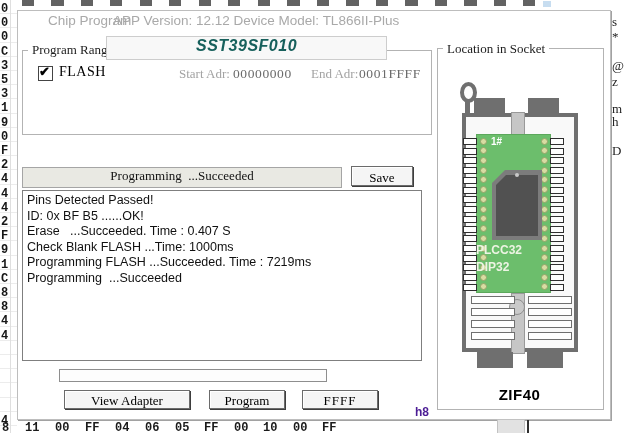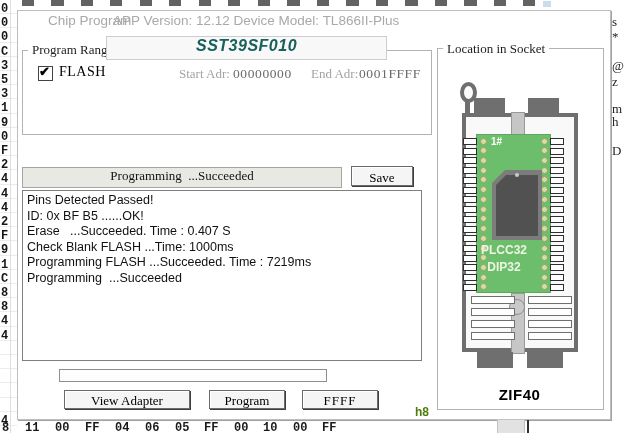--- a/index.html
+++ b/index.html
@@ -10,21 +10,21 @@
   
   #left-strip{left:0;top:0;width:17px;height:433px;background:
       repeating-linear-gradient(180deg,transparent 0 13.2px,#ECECEC 13.2px 14.2px);}
   .lchar{position:absolute;left:1px;width:15px;font:bold 12px "Liberation Mono",monospace;color:#161616;}
   #left-vline{left:10px;top:0;width:1px;height:433px;background:#DFDFDF;}
   #top-marks{left:22px;top:0;width:520px;height:6px;
       background:repeating-linear-gradient(90deg,#3B3B3B 0 12px,transparent 12px 29.5px);opacity:.8;}
   #top-artifact{left:543px;top:1px;width:8px;height:6px;background:#C7DDF0;}
   .rchar{position:absolute;left:612px;font:13px "Liberation Serif",serif;color:#222;}
   .bhex{position:absolute;top:421px;font:bold 12px "Liberation Mono",monospace;color:#1A1A1A;}
-  #bottom-blue{left:415px;top:405px;font:bold 12px "Liberation Sans",sans-serif;color:#4d7c0f;text-align:right;}
+  #bottom-blue{left:415px;top:405px;font:bold 12px "Liberation Sans",sans-serif;color:#4c1d95;text-align:right;}
   #bottom-block{left:497px;top:419px;width:26px;height:14px;background:#E2E2E2;border:1px solid #C2C2C2;}
   #bottom-vline{left:527px;top:420px;width:2px;height:13px;background:#2F2F2F;}
 
   
   #dialog{left:17px;top:10px;width:592px;height:408px;background:#FFF;border:1px solid #BDBDBD;
           box-shadow:1px 1px 0 #A2A2A2;}
   #win-title{left:48px;top:13px;font-size:13.5px;color:#A9A9A9;}
   #win-subtitle{left:113px;top:13px;font-size:13.5px;color:#A9A9A9;}
 
   .groupbox{border:1px solid #B3B3B3;background:transparent;}
@@ -74,21 +74,21 @@
   #post-top{left:511px;top:112px;width:12px;height:26px;background:#C6C6C6;border:1px solid #999;}
   #adapter-board{left:476px;top:134px;width:75px;height:159px;background:#6CBE6C;border:1px solid #5CA85C;box-sizing:border-box;}
   #pin1-marker{left:491px;top:136px;font:bold 10px "Liberation Sans",sans-serif;color:#FFF;}
   .pin-dot{position:absolute;width:7px;height:7px;border-radius:50%;background:#D8DCA2;border:1px solid #93A468;box-sizing:border-box;}
   .pin-stub{position:absolute;width:12px;height:5px;background:#FDFDFD;border:1px solid #2E2E2E;}
   #chip-outer{left:492px;top:170px;width:50px;height:70px;background:#7C7C7C;
       clip-path:polygon(13px 0,100% 0,100% 100%,0 100%,0 13px);}
   #chip-inner{left:496px;top:175px;width:42px;height:61px;background:#515151;
       clip-path:polygon(10px 0,100% 0,100% 100%,0 100%,0 10px);}
   #chip-dot{left:515px;top:173px;width:4px;height:4px;border-radius:50%;background:#C9C9C9;}
-  .board-text{position:absolute;left:476px;width:56px;text-align:center;
+  .board-text{position:absolute;left:476px;width:56px;text-align:left;
       font:bold 12px "Liberation Sans",sans-serif;color:#EDF4E3;}
   #board-line1{top:243px;} #board-line2{top:260px;}
   #post-bottom{left:511px;top:293px;width:12px;height:59px;background:#C6C6C6;border:1px solid #999;}
   #post-knob{left:509px;top:299px;width:14px;height:14px;border-radius:50%;background:#C9C9C9;border:1px solid #8E8E8E;}
   .socket-slot{position:absolute;width:42px;height:6px;background:#FFF;border:1px solid #6F6F6F;}
   #tab-bl{left:477px;top:352px;width:36px;height:16px;}
   #tab-br{left:527px;top:352px;width:36px;height:16px;}
   #zif-label{left:437px;top:386px;width:165px;text-align:center;
       font:bold 15px "Liberation Sans",sans-serif;color:#000;letter-spacing:.5px;}
 </style>

